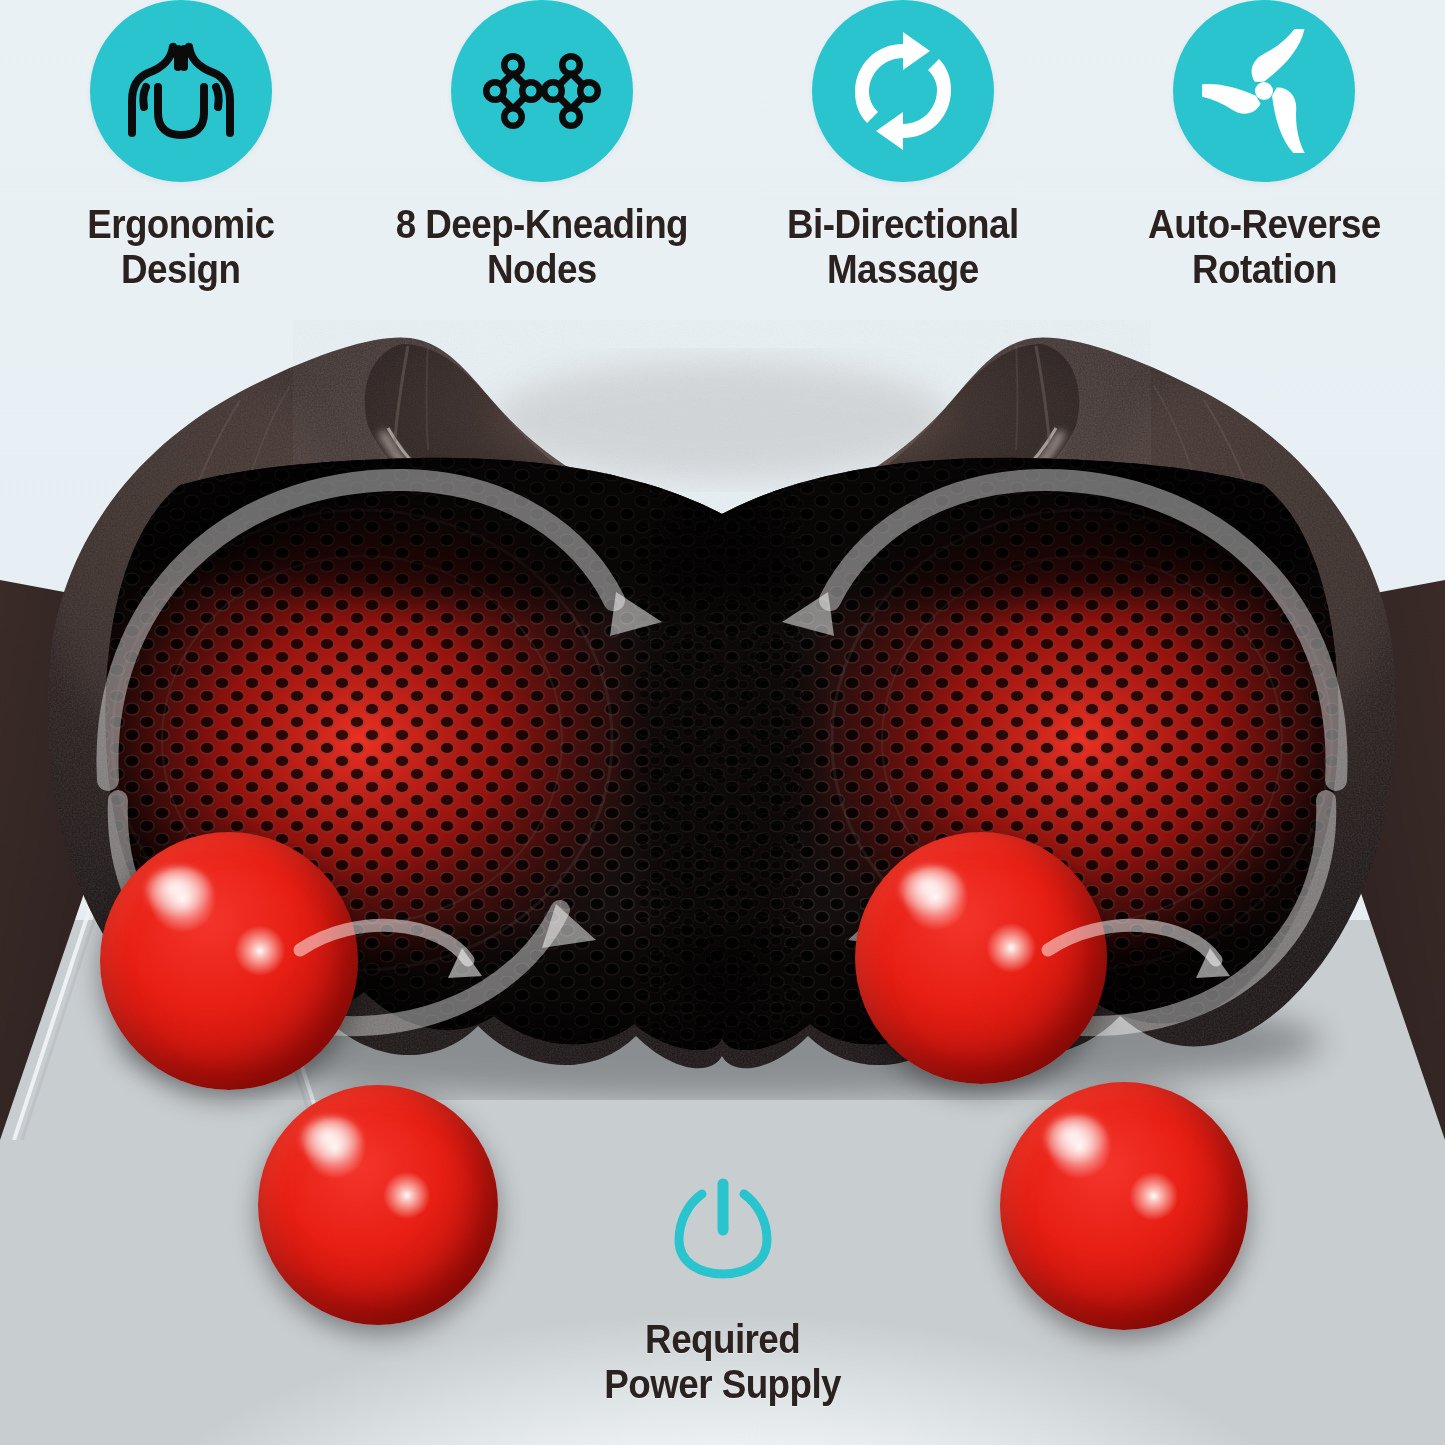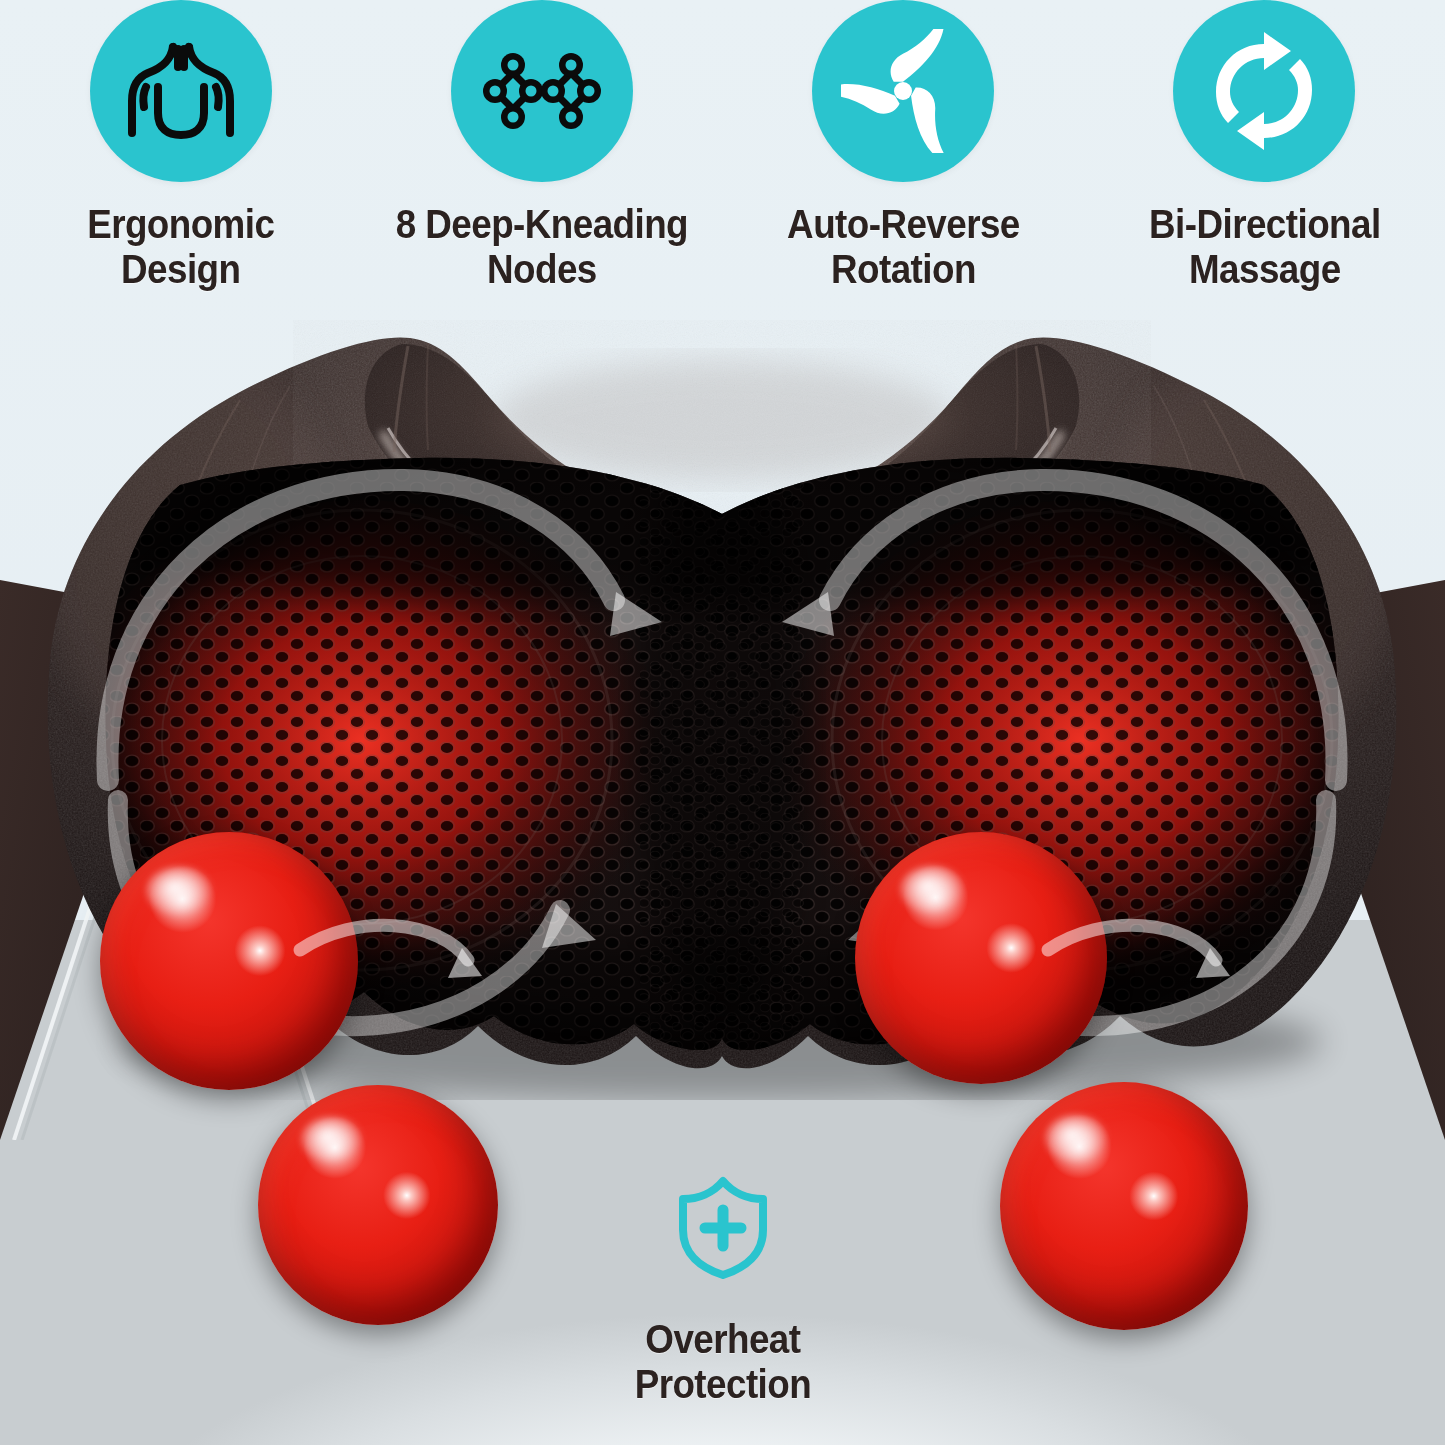--- a/index.html
+++ b/index.html
@@ -432,63 +432,63 @@
             <circle cx="74" cy="50" r="5.5"></circle>
           </g>
         </svg>
       </div>
       <div class="feat-label">8 Deep-Kneading
 Nodes</div>
     </div>
 
     <div class="feat">
       <div class="badge">
+        <svg width="118" height="118" viewBox="0 0 118 118">
+          <g fill="#ffffff">
+            <path d="M59 12 C 32 12, 11 33, 11 60 C 11 72, 15 83, 23 91
+                     L34 80 C 28 74, 25 67, 25 60 C 25 41, 40 26, 59 26 L59 38 L86 19 L59 0 Z"></path>
+            <path d="M59 106 C 86 106, 107 85, 107 58 C 107 46, 103 35, 95 27
+                     L84 38 C 90 44, 93 51, 93 58 C 93 77, 78 92, 59 92 L59 80 L32 99 L59 118 Z"></path>
+          </g>
+        </svg>
+      </div>
+      <div class="feat-label">Bi-Directional
+Massage</div>
+    </div>
+
+    <div class="feat">
+      <div class="badge">
         <svg width="124" height="124" viewBox="0 0 124 124">
           <g fill="#ffffff">
             <g transform="translate(62,62)">
               <g>
                 <path d="M0,-6 C 16,-18 30,-34 26,-52 C 22,-40 12,-30 0,-24 C -8,-20 -10,-12 -6,-6 Z" transform="scale(1.55)"></path>
                 <path d="M0,-6 C 16,-18 30,-34 26,-52 C 22,-40 12,-30 0,-24 C -8,-20 -10,-12 -6,-6 Z" transform="rotate(120) scale(1.55)"></path>
                 <path d="M0,-6 C 16,-18 30,-34 26,-52 C 22,-40 12,-30 0,-24 C -8,-20 -10,-12 -6,-6 Z" transform="rotate(240) scale(1.55)"></path>
               </g>
               <circle cx="0" cy="0" r="9" fill="#ffffff"></circle>
             </g>
           </g>
         </svg>
       </div>
       <div class="feat-label">Auto-Reverse
 Rotation</div>
     </div>
-
-    <div class="feat">
-      <div class="badge">
-        <svg width="118" height="118" viewBox="0 0 118 118">
-          <g fill="#ffffff">
-            <path d="M59 12 C 32 12, 11 33, 11 60 C 11 72, 15 83, 23 91
-                     L34 80 C 28 74, 25 67, 25 60 C 25 41, 40 26, 59 26 L59 38 L86 19 L59 0 Z"></path>
-            <path d="M59 106 C 86 106, 107 85, 107 58 C 107 46, 103 35, 95 27
-                     L84 38 C 90 44, 93 51, 93 58 C 93 77, 78 92, 59 92 L59 80 L32 99 L59 118 Z"></path>
-          </g>
-        </svg>
-      </div>
-      <div class="feat-label">Bi-Directional
-Massage</div>
-    </div>
   </div>
 
   <div class="bottom-row">
+
 
     <div class="bfeat">
       <div class="bicon">
         <svg width="104" height="106" viewBox="0 0 104 106">
-          <path d="M52 7 C 42 19, 27 25, 12 25 L12 56 C 12 80, 30 94, 52 101
-                   C 74 94, 92 80, 92 56 L92 25 C 77 25, 62 19, 52 7 Z" fill="none" stroke="#2ac4ce" stroke-width="8" stroke-linecap="round" stroke-linejoin="round"></path>
-          <path d="M52 36 L52 72 M34 54 L70 54" fill="none" stroke="#2ac4ce" stroke-width="11" stroke-linecap="round"></path>
+          <path d="M31 20 C 17 30, 8 47, 8 66 C 8 88, 28 100, 52 100
+                   C 76 100, 96 88, 96 66 C 96 47, 87 30, 73 20" fill="none" stroke="#2ac4ce" stroke-width="9" stroke-linecap="round"></path>
+          <path d="M52 10 L52 56" fill="none" stroke="#2ac4ce" stroke-width="11" stroke-linecap="round"></path>
         </svg>
       </div>
-      <div class="bfeat-label">Overheat
-Protection</div>
+      <div class="bfeat-label">Required
+Power Supply</div>
     </div>
 
-
   </div>
 
 </div>
 
 </body></html>

